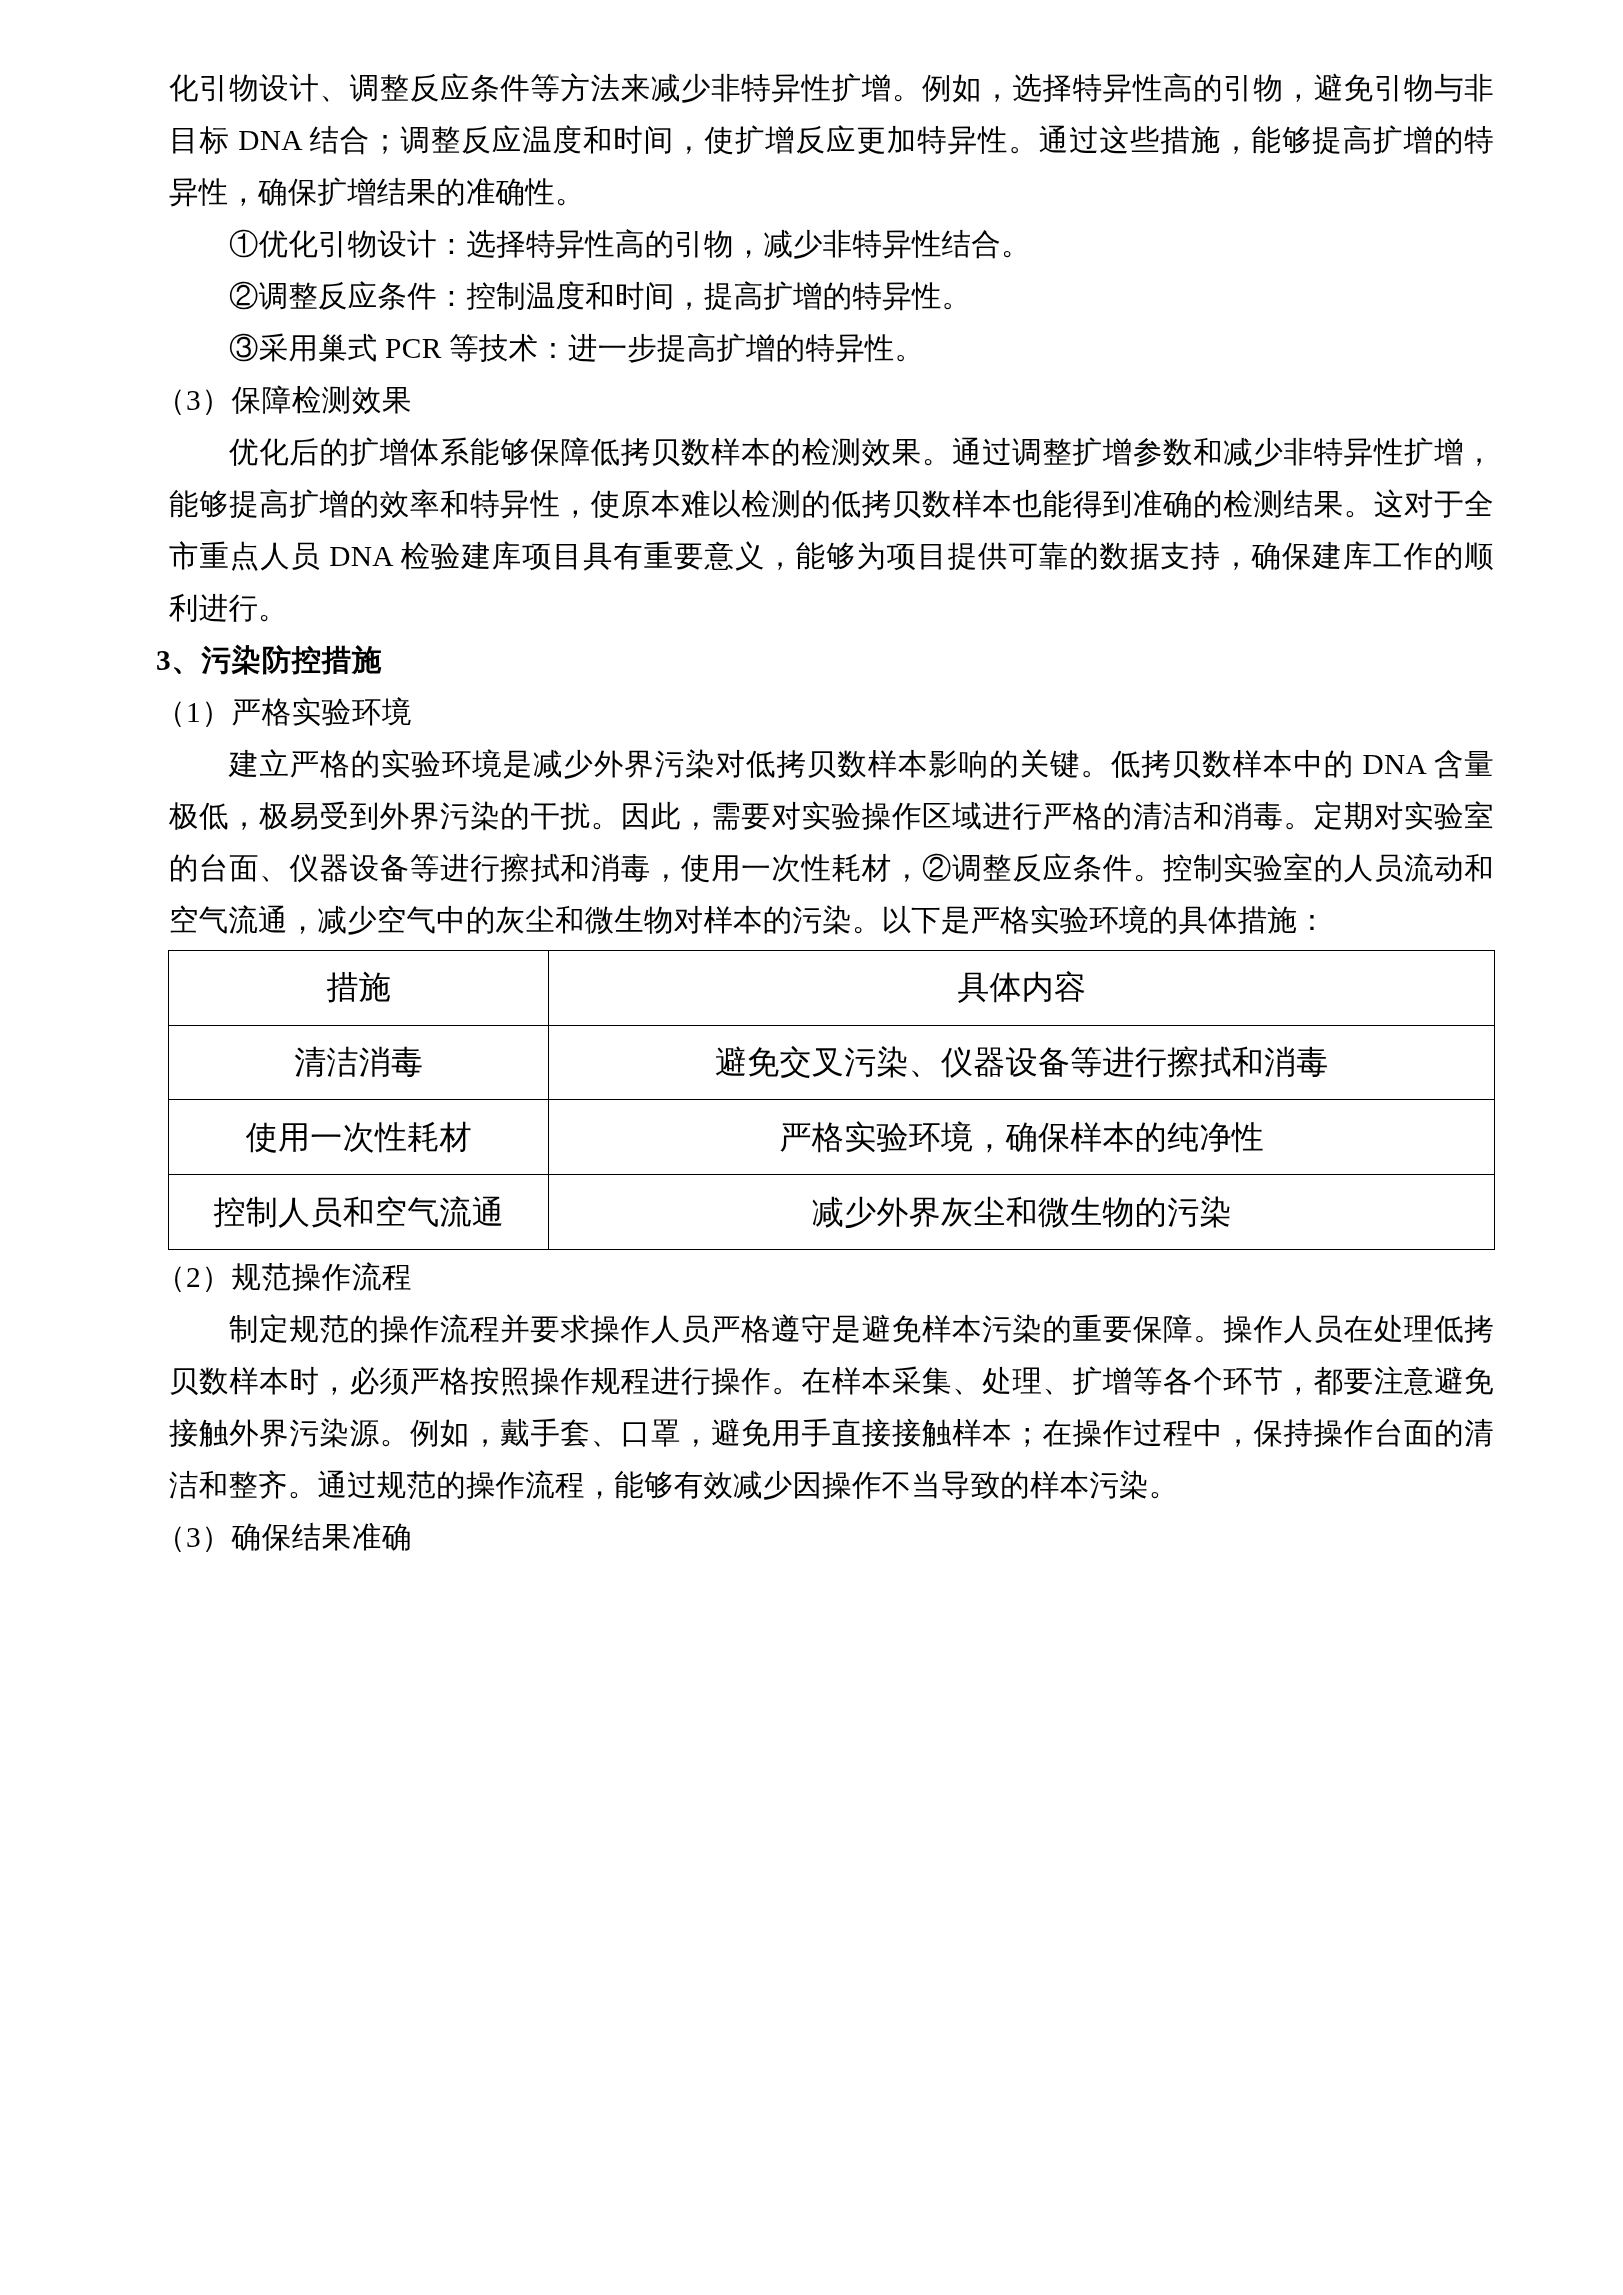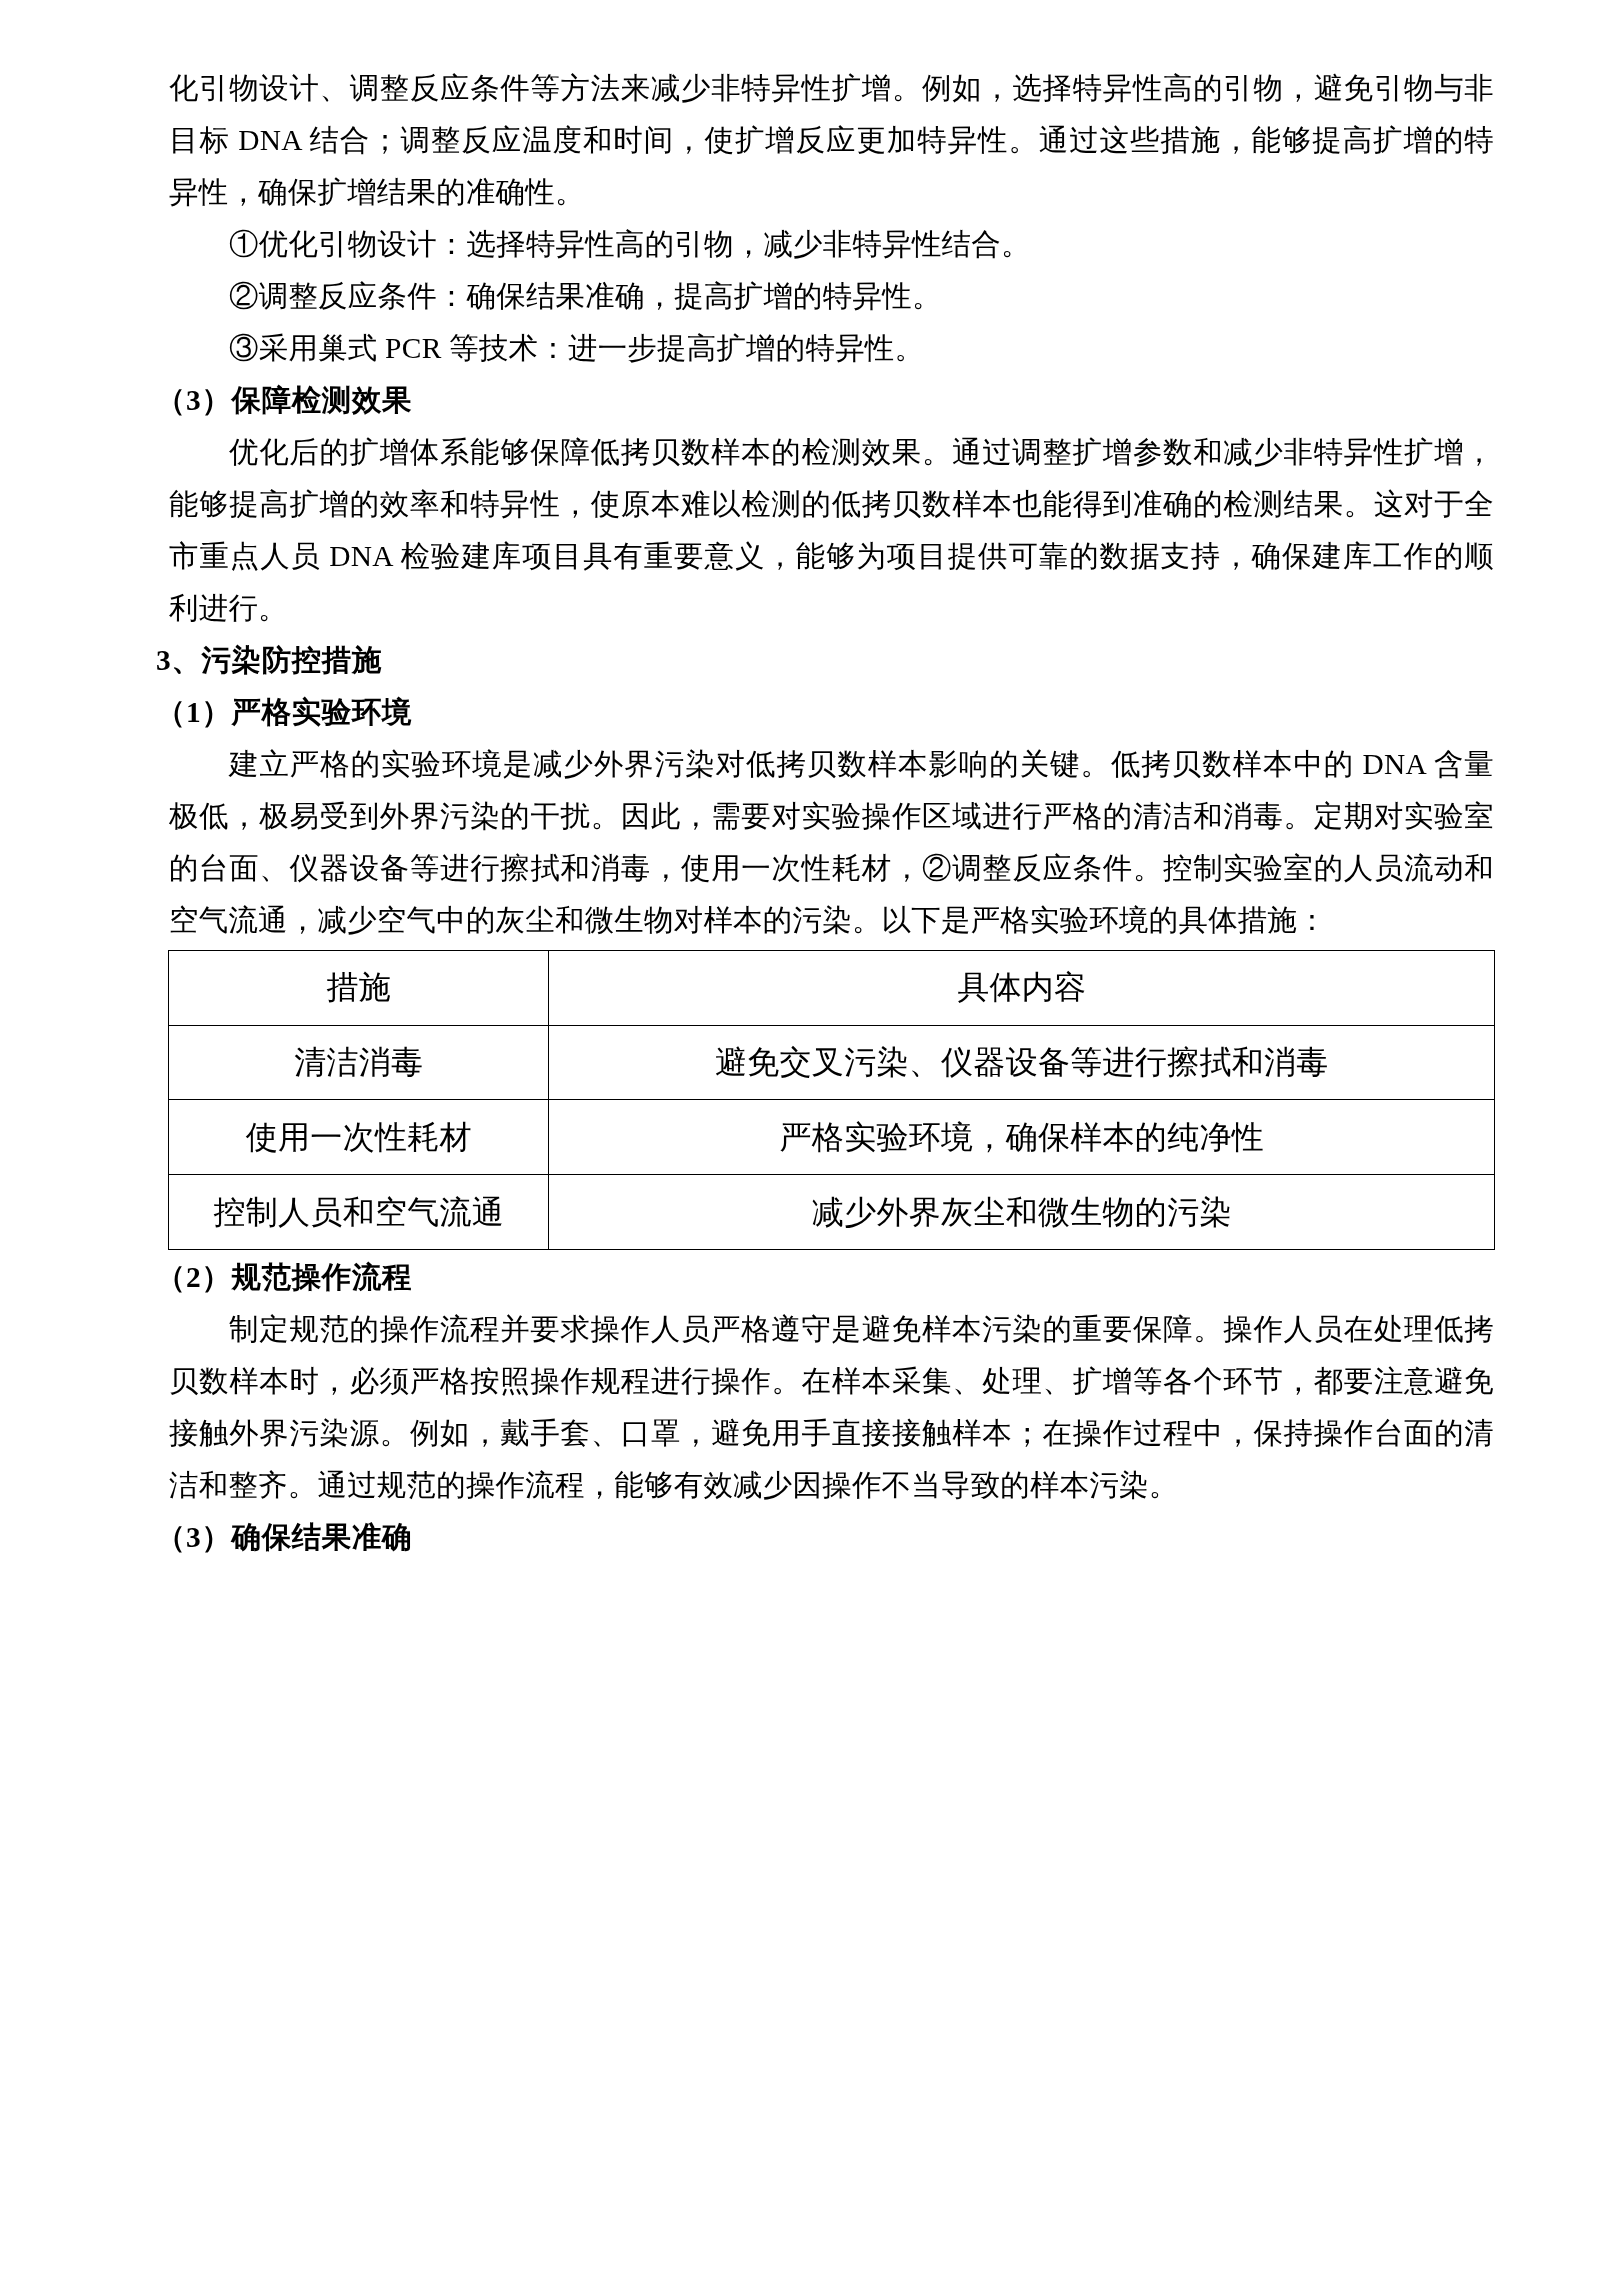--- a/index.html
+++ b/index.html
@@ -35,21 +35,21 @@
   .para {
     text-indent: 0;
   }
   .para-indent {
     text-indent: 60px;
   }
   .listline {
     text-indent: 60px;
   }
   .heading {
-    font-weight: bold;
+    font-weight: normal;
     margin-left: -13px;
     text-indent: 0;
     letter-spacing: 0.7px;
   }
   .heading-num {
     font-weight: bold;
     margin-left: -13px;
     text-indent: 0;
     letter-spacing: 0.7px;
   }
@@ -78,21 +78,21 @@
 </head>
 <body>
 
 <div class="page">
   <div class="doc-body">
 
     <p class="para">化引物设计、调整反应条件等方法来减少非特异性扩增。例如，选择特异性高的引物，避免引物与非目标 DNA 结合；调整反应温度和时间，使扩增反应更加特异性。通过这些措施，能够提高扩增的特异性，确保扩增结果的准确性。</p>
 
     <p class="listline">①优化引物设计：选择特异性高的引物，减少非特异性结合。</p>
 
-    <p class="listline">②调整反应条件：确保结果准确，提高扩增的特异性。</p>
+    <p class="listline">②调整反应条件：控制温度和时间，提高扩增的特异性。</p>
 
     <p class="listline">③采用巢式 PCR 等技术：进一步提高扩增的特异性。</p>
 
     <p class="heading">（3）保障检测效果</p>
 
     <p class="para-indent">优化后的扩增体系能够保障低拷贝数样本的检测效果。通过调整扩增参数和减少非特异性扩增，能够提高扩增的效率和特异性，使原本难以检测的低拷贝数样本也能得到准确的检测结果。这对于全市重点人员 DNA 检验建库项目具有重要意义，能够为项目提供可靠的数据支持，确保建库工作的顺利进行。</p>
 
     <p class="heading-num">3、污染防控措施</p>
 
     <p class="heading">（1）严格实验环境</p>

